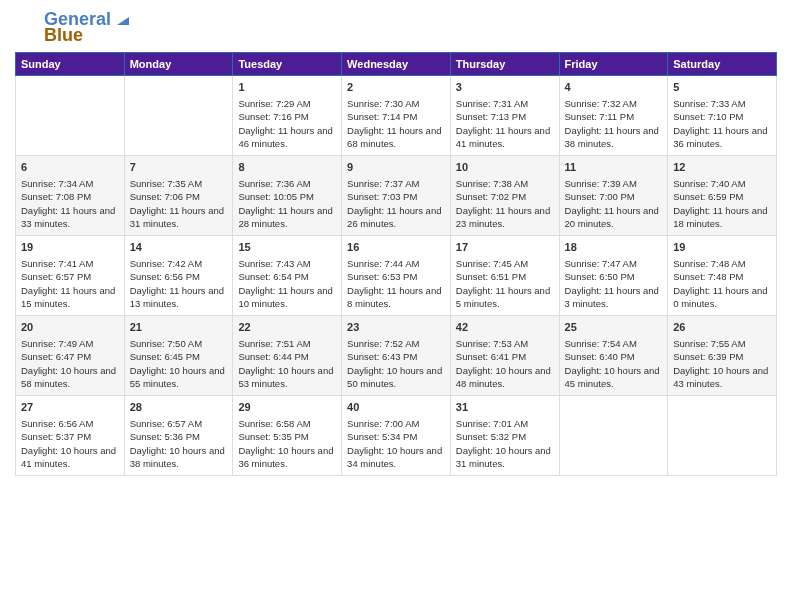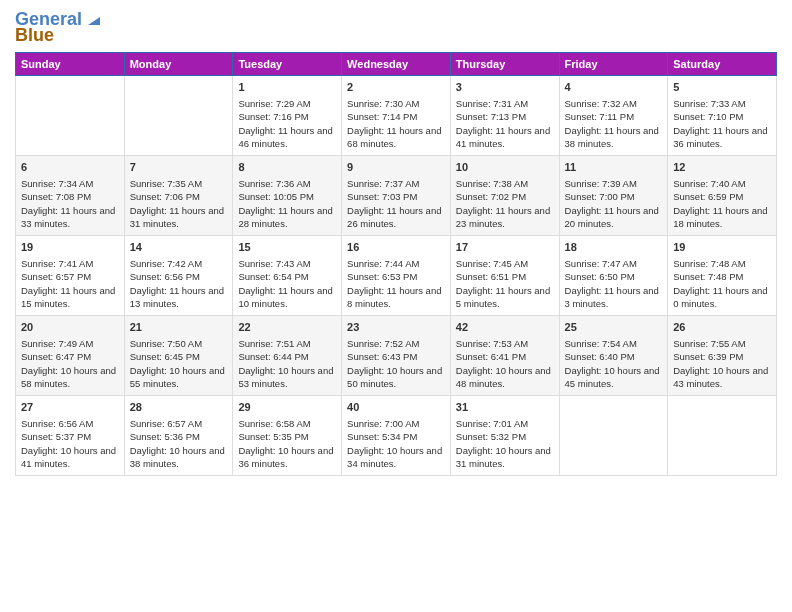--- a/index.html
+++ b/index.html
@@ -45,21 +45,21 @@
     .subtitle {
       font-size: 14px;
       color: #555;
     }
     table {
       width: 100%;
       border-collapse: collapse;
       font-size: 10px;
     }
     thead tr th {
-      background-color: #a21caf;
+      background-color: #4c1d95;
       color: #fff;
       text-align: left;
       padding: 5px 5px;
       font-size: 11px;
       border: 1px solid #2c6aaa;
     }
     tbody tr td {
       border: 1px solid #ddd;
       vertical-align: top;
       padding: 4px 5px;
@@ -84,21 +84,21 @@
     .empty-cell {
       background-color: #fff !important;
     }
   </style>
 </head>
 <body>
 
 <div class="container">
   <div class="header">
     <div class="logo">
-      <div style="display:flex;flex-direction:column;align-items:flex-start;">
+      <div style="display:flex;flex-direction:column;align-items:flex-start;margin-left:29px;">
         <div style="display:flex;align-items:center;">
           <span class="logo-text"><span>General</span></span>
           <svg width="18" height="18" viewBox="0 0 18 18" style="margin-left:2px;margin-top:-4px;">
             <polygon points="4,16 16,8 16,16" fill="#4a7fc1"></polygon>
           </svg>
         </div>
         <span class="logo-text" style="color:#a16207;margin-top:-4px;">Blue</span>
       </div>
     </div>
     <div class="title-block">

